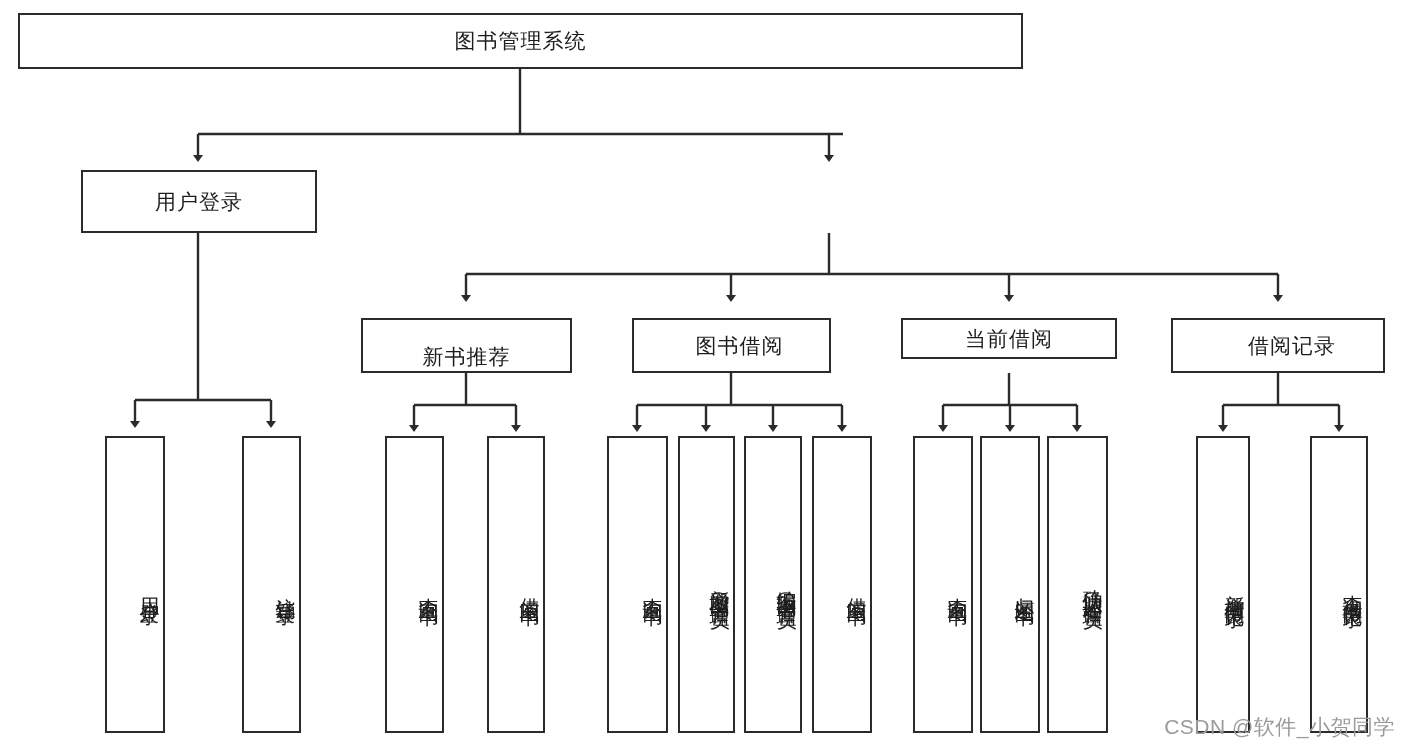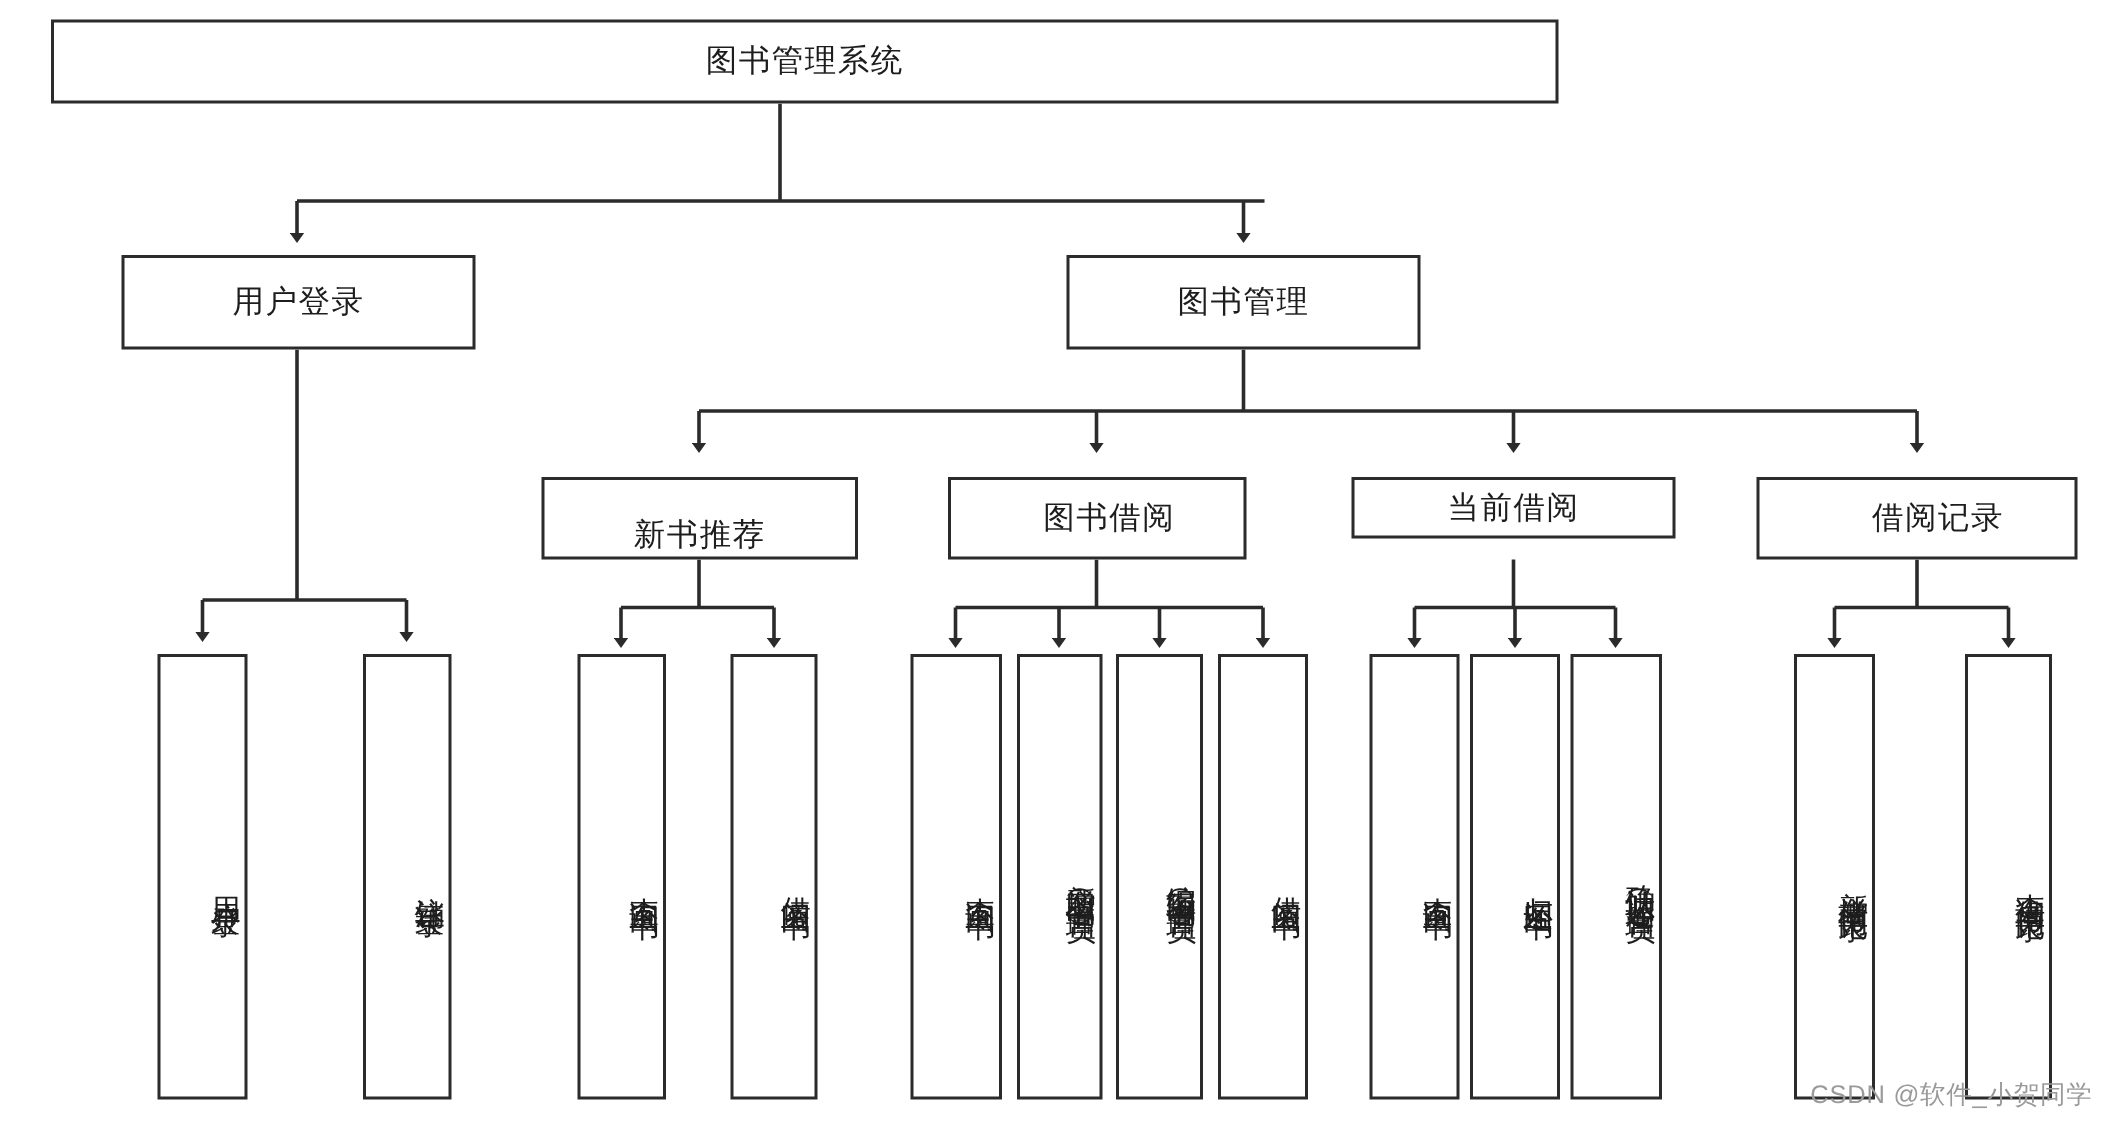--- a/index.html
+++ b/index.html
@@ -39,34 +39,33 @@
     align-items:flex-start;
     justify-content:center;
   }
   .node.v .lbl{
     writing-mode:vertical-rl;
     text-orientation:upright;
     white-space:nowrap;
   }
   .root{
     font-size:22px;
-    margin-left:16px;
   }
   svg.links{
     position:absolute;
     left:0;top:0;
     width:1405px;
     height:747px;
     pointer-events:none;
   }
   .watermark{
     position:absolute;
     right:10px;
     bottom:6px;
-    font-size:17px;
+    font-size:21px;
     color:#9a9a9a;
     letter-spacing:0.5px;
     white-space:nowrap;
   }
 </style>
 </head>
 <body>
 
 <div id="stage">
 
@@ -120,23 +119,20 @@
     </g>
   </svg>
 
   <div class="node h root" style="left:18px;top:13px;width:1005px;height:56px;">
     <span class="lbl">图书管理系统</span>
   </div>
 
   <div class="node h" style="left:81px;top:170px;width:236px;height:63px;">
     <span class="lbl">用户登录</span>
   </div>
-  <div class="node h" style="left:711px;top:170px;width:236px;height:63px;">
-    <span class="lbl">图书管理</span>
-  </div>
 
   <div class="node h" style="left:361px;top:318px;width:211px;height:55px;align-items:flex-end;">
     <span class="lbl">新书推荐</span>
   </div>
   <div class="node h" style="left:632px;top:318px;width:199px;height:55px;padding-left:16px;">
     <span class="lbl">图书借阅</span>
   </div>
   <div class="node h" style="left:901px;top:318px;width:216px;height:41px;">
     <span class="lbl">当前借阅</span>
   </div>

